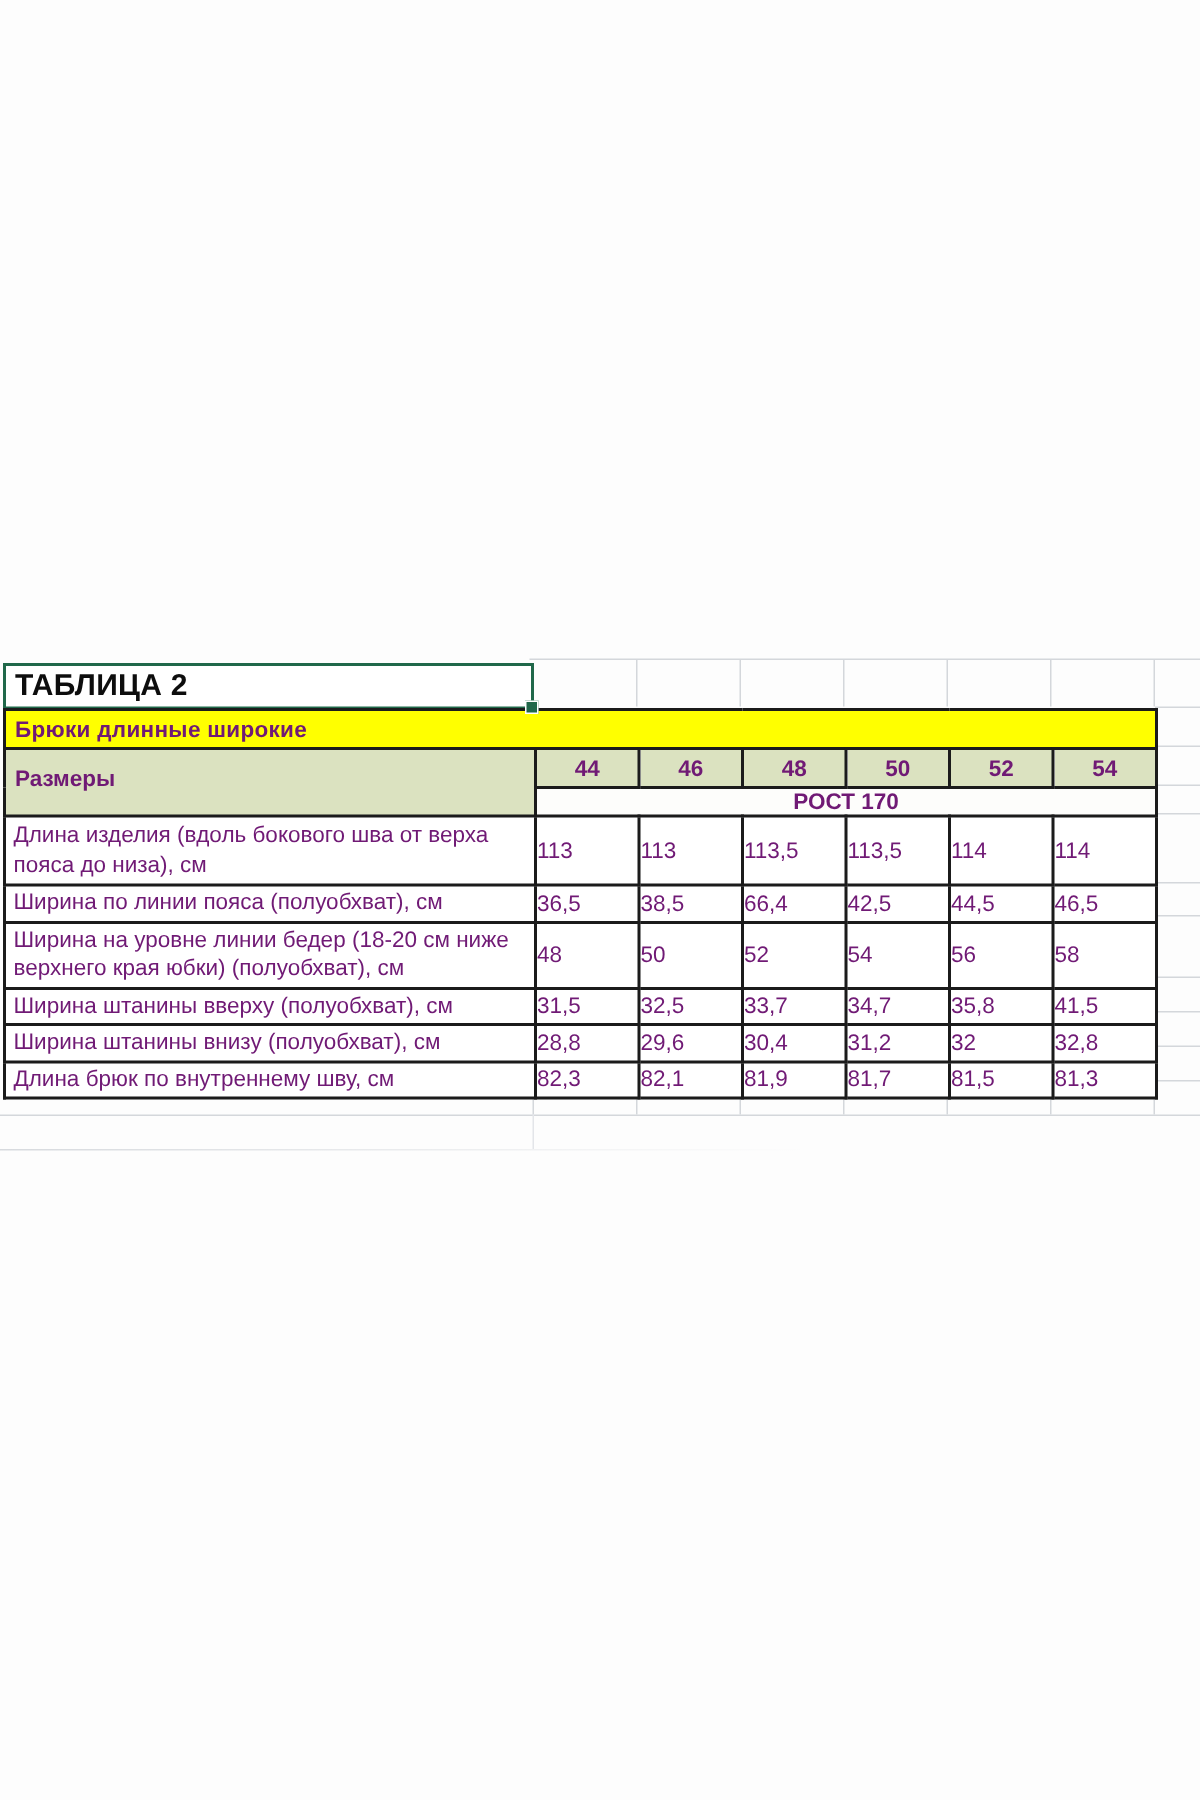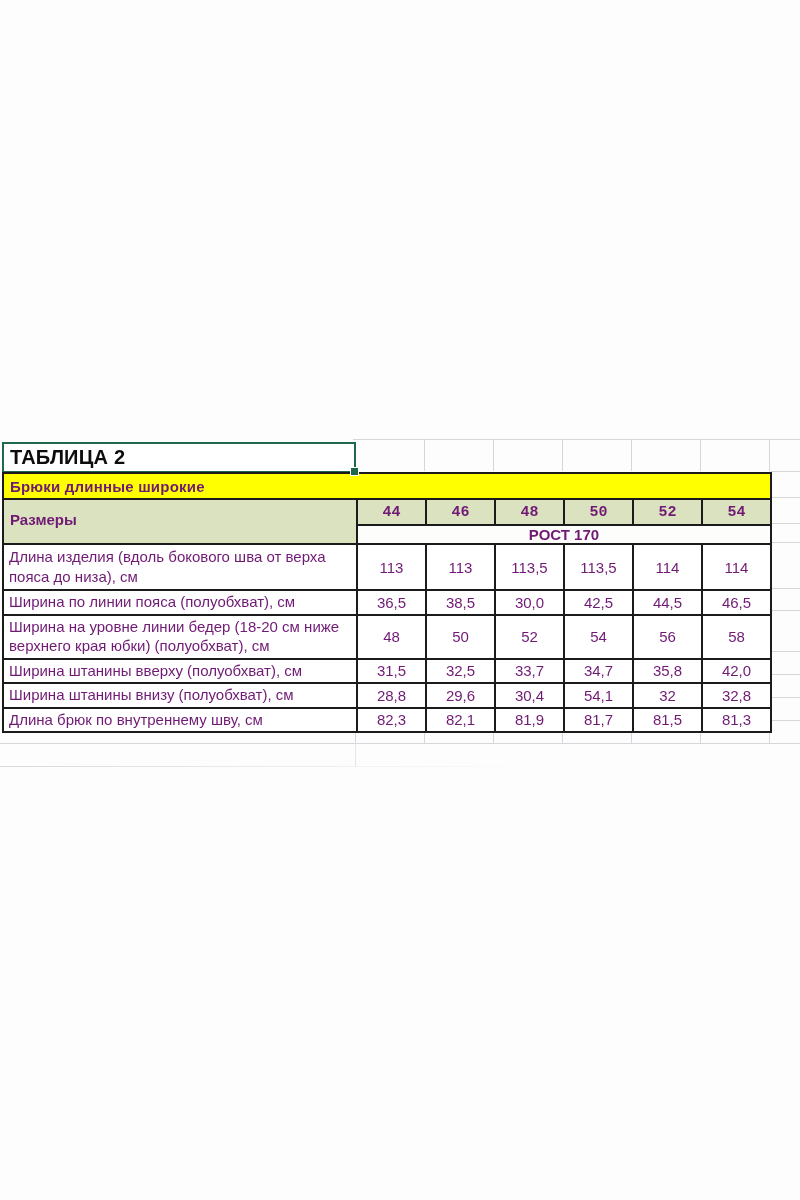--- a/index.html
+++ b/index.html
@@ -35,24 +35,24 @@
     overflow:hidden; vertical-align:middle;
   }
   td.c-sub {
     background:#ffff00; font-weight:bold; font-size:19px; color:#e03c00;
     padding-left:6px; letter-spacing:.2px;
   }
   td.c-dim {
     background:#dbe2c0; font-weight:bold; font-size:15px;
     padding:0 0 4px 6px; vertical-align:middle;
   }
-  td.c-size { background:#dbe2c0; font-weight:bold; text-align:center;font-family:Liberation Mono, monospace; }
+  td.c-size { background:#dbe2c0; font-weight:bold; text-align:center; }
   td.c-rost { background:#fdfdfb; font-weight:bold; text-align:center; font-size:15px; }
   td.c-lbl { padding:1px 4px 2px 5px; line-height:1.3; background:#fff; }
-  td.c-val { text-align:center; background:#fff; }
+  td.c-val { background:#fff; }
 
   tr.h-sub  { height:26px; }
   tr.h-size { height:26px; }
   tr.h-rost { height:19px; }
   tr.h-r0 { height:46px;border-radius:12px; }
   tr.h-r1 { height:22px;margin-left:48px; }
   tr.h-r2 { height:41px; }
   tr.h-r3 { height:23px; }
   tr.h-r4 { height:23px; }
   tr.h-r5 { height:23px; }
@@ -132,49 +132,49 @@
       <td class="c-val">113</td>
       <td class="c-val">113,5</td>
       <td class="c-val">113,5</td>
       <td class="c-val">114</td>
       <td class="c-val">114</td>
     </tr>
     <tr class="h-r1">
       <td class="c-lbl">Ширина по линии пояса (полуобхват), см</td>
       <td class="c-val">36,5</td>
       <td class="c-val">38,5</td>
-      <td class="c-val">30,0</td>
+      <td class="c-val">66,4</td>
       <td class="c-val">42,5</td>
       <td class="c-val">44,5</td>
       <td class="c-val">46,5</td>
     </tr>
     <tr class="h-r2">
       <td class="c-lbl">Ширина на уровне линии бедер (18-20 см ниже верхнего края юбки) (полуобхват), см</td>
       <td class="c-val">48</td>
       <td class="c-val">50</td>
       <td class="c-val">52</td>
       <td class="c-val">54</td>
       <td class="c-val">56</td>
       <td class="c-val">58</td>
     </tr>
     <tr class="h-r3">
       <td class="c-lbl">Ширина штанины вверху (полуобхват), см</td>
       <td class="c-val">31,5</td>
       <td class="c-val">32,5</td>
       <td class="c-val">33,7</td>
       <td class="c-val">34,7</td>
       <td class="c-val">35,8</td>
-      <td class="c-val">42,0</td>
+      <td class="c-val">41,5</td>
     </tr>
     <tr class="h-r4">
       <td class="c-lbl">Ширина штанины внизу (полуобхват), см</td>
       <td class="c-val">28,8</td>
       <td class="c-val">29,6</td>
       <td class="c-val">30,4</td>
-      <td class="c-val">54,1</td>
+      <td class="c-val">31,2</td>
       <td class="c-val">32</td>
       <td class="c-val">32,8</td>
     </tr>
     <tr class="h-r5">
       <td class="c-lbl">Длина брюк по внутреннему шву, см</td>
       <td class="c-val">82,3</td>
       <td class="c-val">82,1</td>
       <td class="c-val">81,9</td>
       <td class="c-val">81,7</td>
       <td class="c-val">81,5</td>

